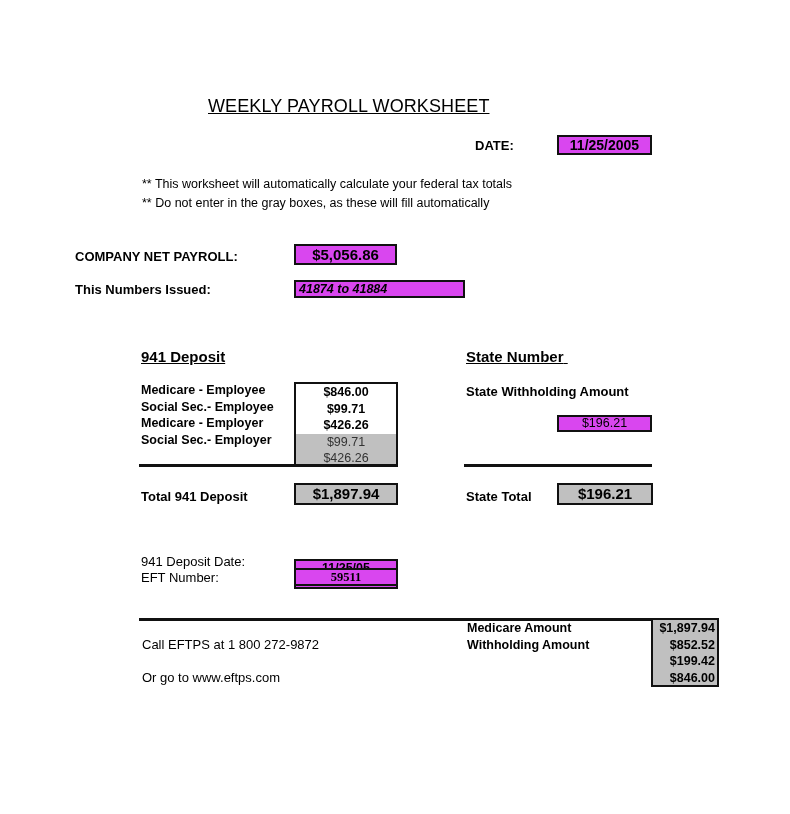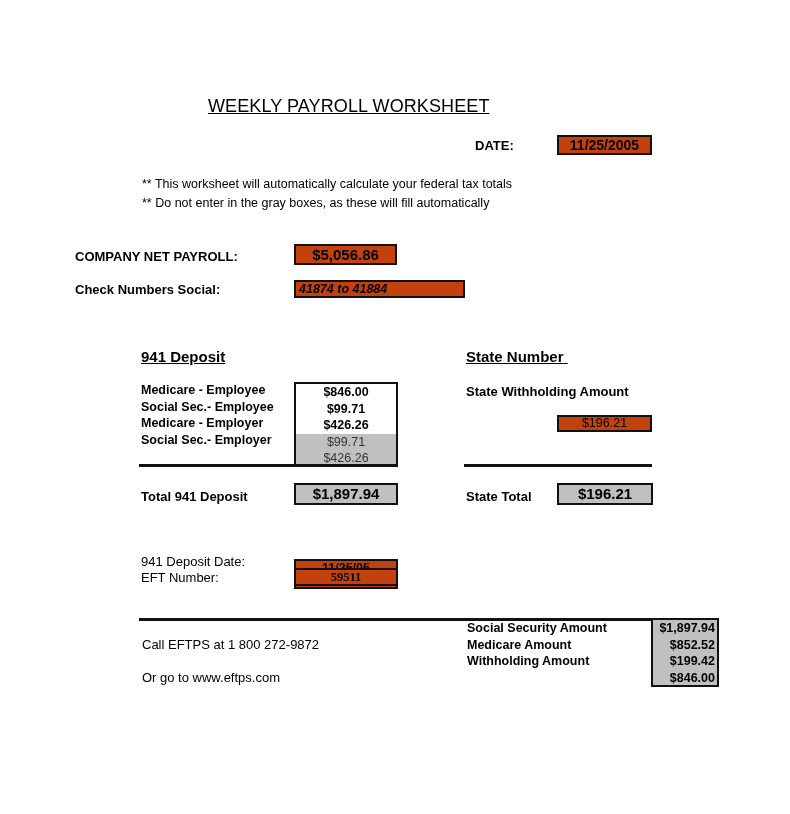--- a/index.html
+++ b/index.html
@@ -2,21 +2,21 @@
 <html><head>
   <meta charset="utf-8">
   <style>
     html, body { margin: 0; padding: 0; background: #ffffff; }
     body { width: 790px; height: 814px; position: relative; overflow: hidden;
            font-family: "Liberation Sans", sans-serif; color: #000; }
     .abs { position: absolute; }
     .b { font-weight: bold; }
     .title { left: 208px; top: 96px; font-size: 18px; text-decoration: underline; letter-spacing: 0.1px; }
     .lbl { font-size: 13px; }
-    .box { border: 2px solid #111; box-sizing: border-box; text-align: center; background: #c2410c; }
+    .box { border: 2px solid #111; box-sizing: border-box; text-align: center; background: #d946ef; }
     .gray { background: #c0c0c0; }
     .note { font-size: 12.5px; }
     .hline { background: #111; height: 3px; }
     .sec { font-size: 15px; font-weight: bold; text-decoration: underline; }
     .dep-box { left: 294px; top: 382px; width: 104px; height: 84px; border: 2px solid #111; border-bottom: none; box-sizing: border-box; }
     .dep-row { height: 16.5px; line-height: 16.5px; font-size: 12.5px; text-align: center; }
     .dep-lbl { font-size: 12.5px; font-weight: bold; height: 16.5px; line-height: 16.5px; }
     .sum-row { height: 16.5px; line-height: 16.5px; font-size: 12.5px; font-weight: bold; }
   </style>
 </head>
@@ -26,21 +26,21 @@
 
 <div class="abs lbl b" style="left:467px; top:138px;padding-left:8px;">DATE:</div>
 <div class="abs box b" style="left:557px; top:135px; width:95px; height:20px; line-height:16px; font-size:14px;">11/25/2005</div>
 
 <div class="abs note" style="left:142px; top:177px;">** This worksheet will automatically calculate your federal tax totals</div>
 <div class="abs note" style="left:142px; top:196px;">** Do not enter in the gray boxes, as these will fill automatically</div>
 
 <div class="abs lbl b" style="left:75px; top:249px;">COMPANY NET PAYROLL:</div>
 <div class="abs box b" style="left:294px; top:244px; width:103px; height:21px; line-height:18px; font-size:15px;">$5,056.86</div>
 
-<div class="abs lbl b" style="left:75px; top:282px;">Check Numbers Social:</div>
+<div class="abs lbl b" style="left:75px; top:282px;">This Numbers Issued:</div>
 <div class="abs box b" style="left:294px; top:280px; width:171px; height:18px; line-height:14px; font-size:12.5px; text-align:left; padding-left:3px;font-style:italic;">41874 to 41884</div>
 
 <div class="abs sec" style="left:141px; top:348px;">941 Deposit</div>
 
 <div class="abs" style="left:141px; top:382px; width:160px;">
   <div class="dep-lbl">Medicare - Employee</div>
   <div class="dep-lbl">Social Sec.- Employee</div>
   <div class="dep-lbl">Medicare - Employer</div>
   <div class="dep-lbl">Social Sec.- Employer</div>
 </div>
@@ -69,21 +69,20 @@
 
 <div class="abs lbl b" style="left:466px; top:489px;">State Total</div>
 <div class="abs box gray b" style="left:557px; top:483px; width:96px; height:22px; line-height:17px; font-size:15px; border-width:2.5px;">$196.21</div>
 
 <div class="abs hline" style="left:139px; top:618px; width:580px;"></div>
 
 <div class="abs lbl" style="left:142px; top:637px;">Call EFTPS at 1 800 272-9872</div>
 <div class="abs lbl" style="left:142px; top:670px;">Or go to www.eftps.com</div>
 
 <div class="abs" style="left:467px; top:620px; width:180px;">
-  <div class="sum-row">Social Security Amount</div>
   <div class="sum-row">Medicare Amount</div>
   <div class="sum-row">Withholding Amount</div>
 </div>
 <div class="abs gray" style="left:651px; top:619px; width:68px; height:68px; border:2px solid #111; border-top-width:1px; box-sizing:border-box; padding-right:2px; text-align:right;">
   <div class="sum-row">$1,897.94</div>
   <div class="sum-row">$852.52</div>
   <div class="sum-row">$199.42</div>
   <div class="sum-row">$846.00</div>
 </div>
 

